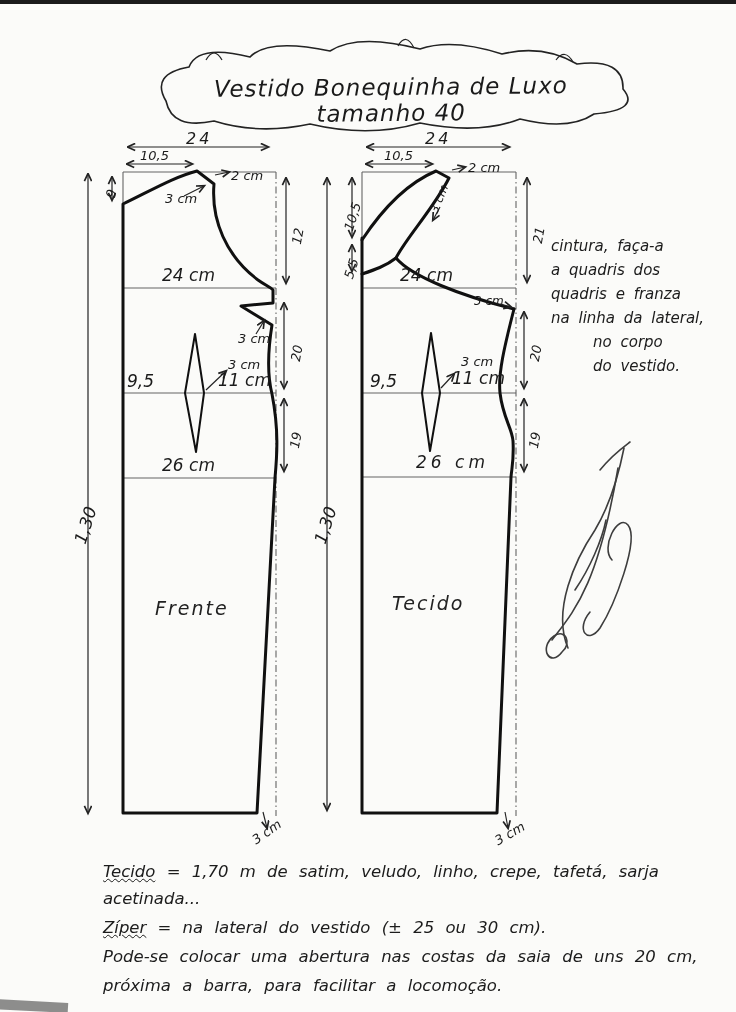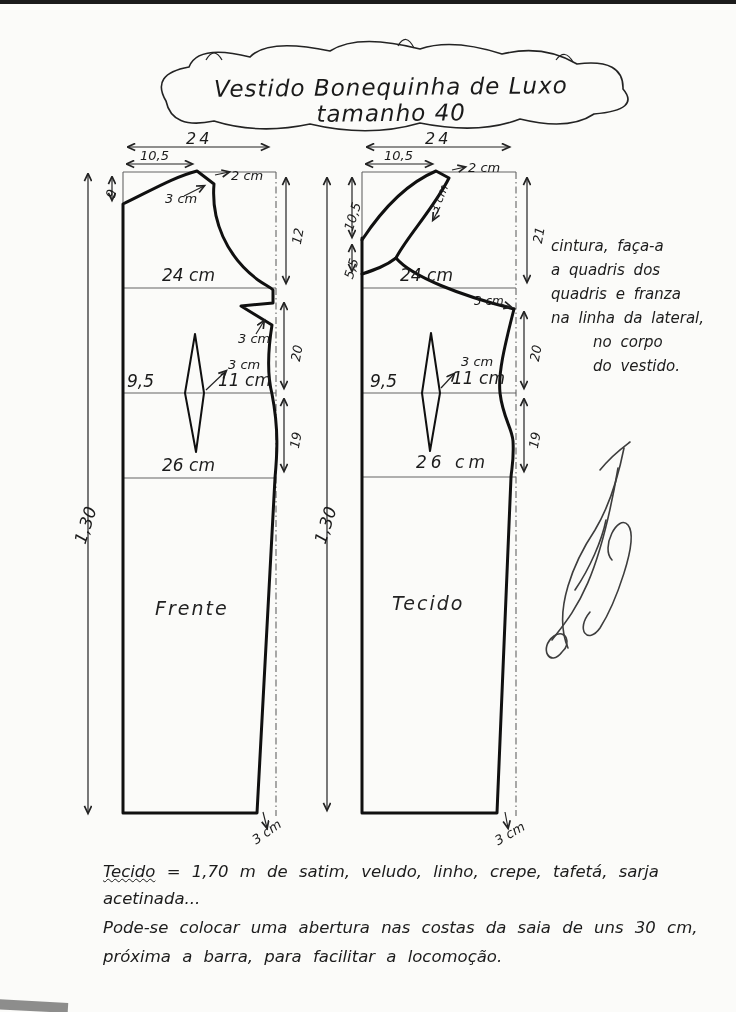--- a/index.html
+++ b/index.html
@@ -173,18 +173,22 @@
     <div>na linha da lateral,</div>
     <div class="indent">no corpo</div>
     <div class="indent">do vestido.</div>
   </div>
 
   <div class="footer hand">
     <div class="row">
       <span class="uln">Tecido</span>
       <span>= 1,70 m de satim, veludo, linho, crepe, tafetá, sarja acetinada...</span>
     </div>
-    <div class="row">Pode-se colocar uma abertura nas costas da saia de uns 30 cm,</div>
+    <div class="row">
+      <span class="uln">Zíper</span>
+      <span>= na lateral do vestido (± 25 ou 30 cm).</span>
+    </div>
+    <div class="row">Pode-se colocar uma abertura nas costas da saia de uns 20 cm,</div>
     <div class="row">próxima a barra, para facilitar a locomoção.</div>
   </div>
 
   <div class="scan-mark-bottom"></div>
 </div>
 
 </body></html>

